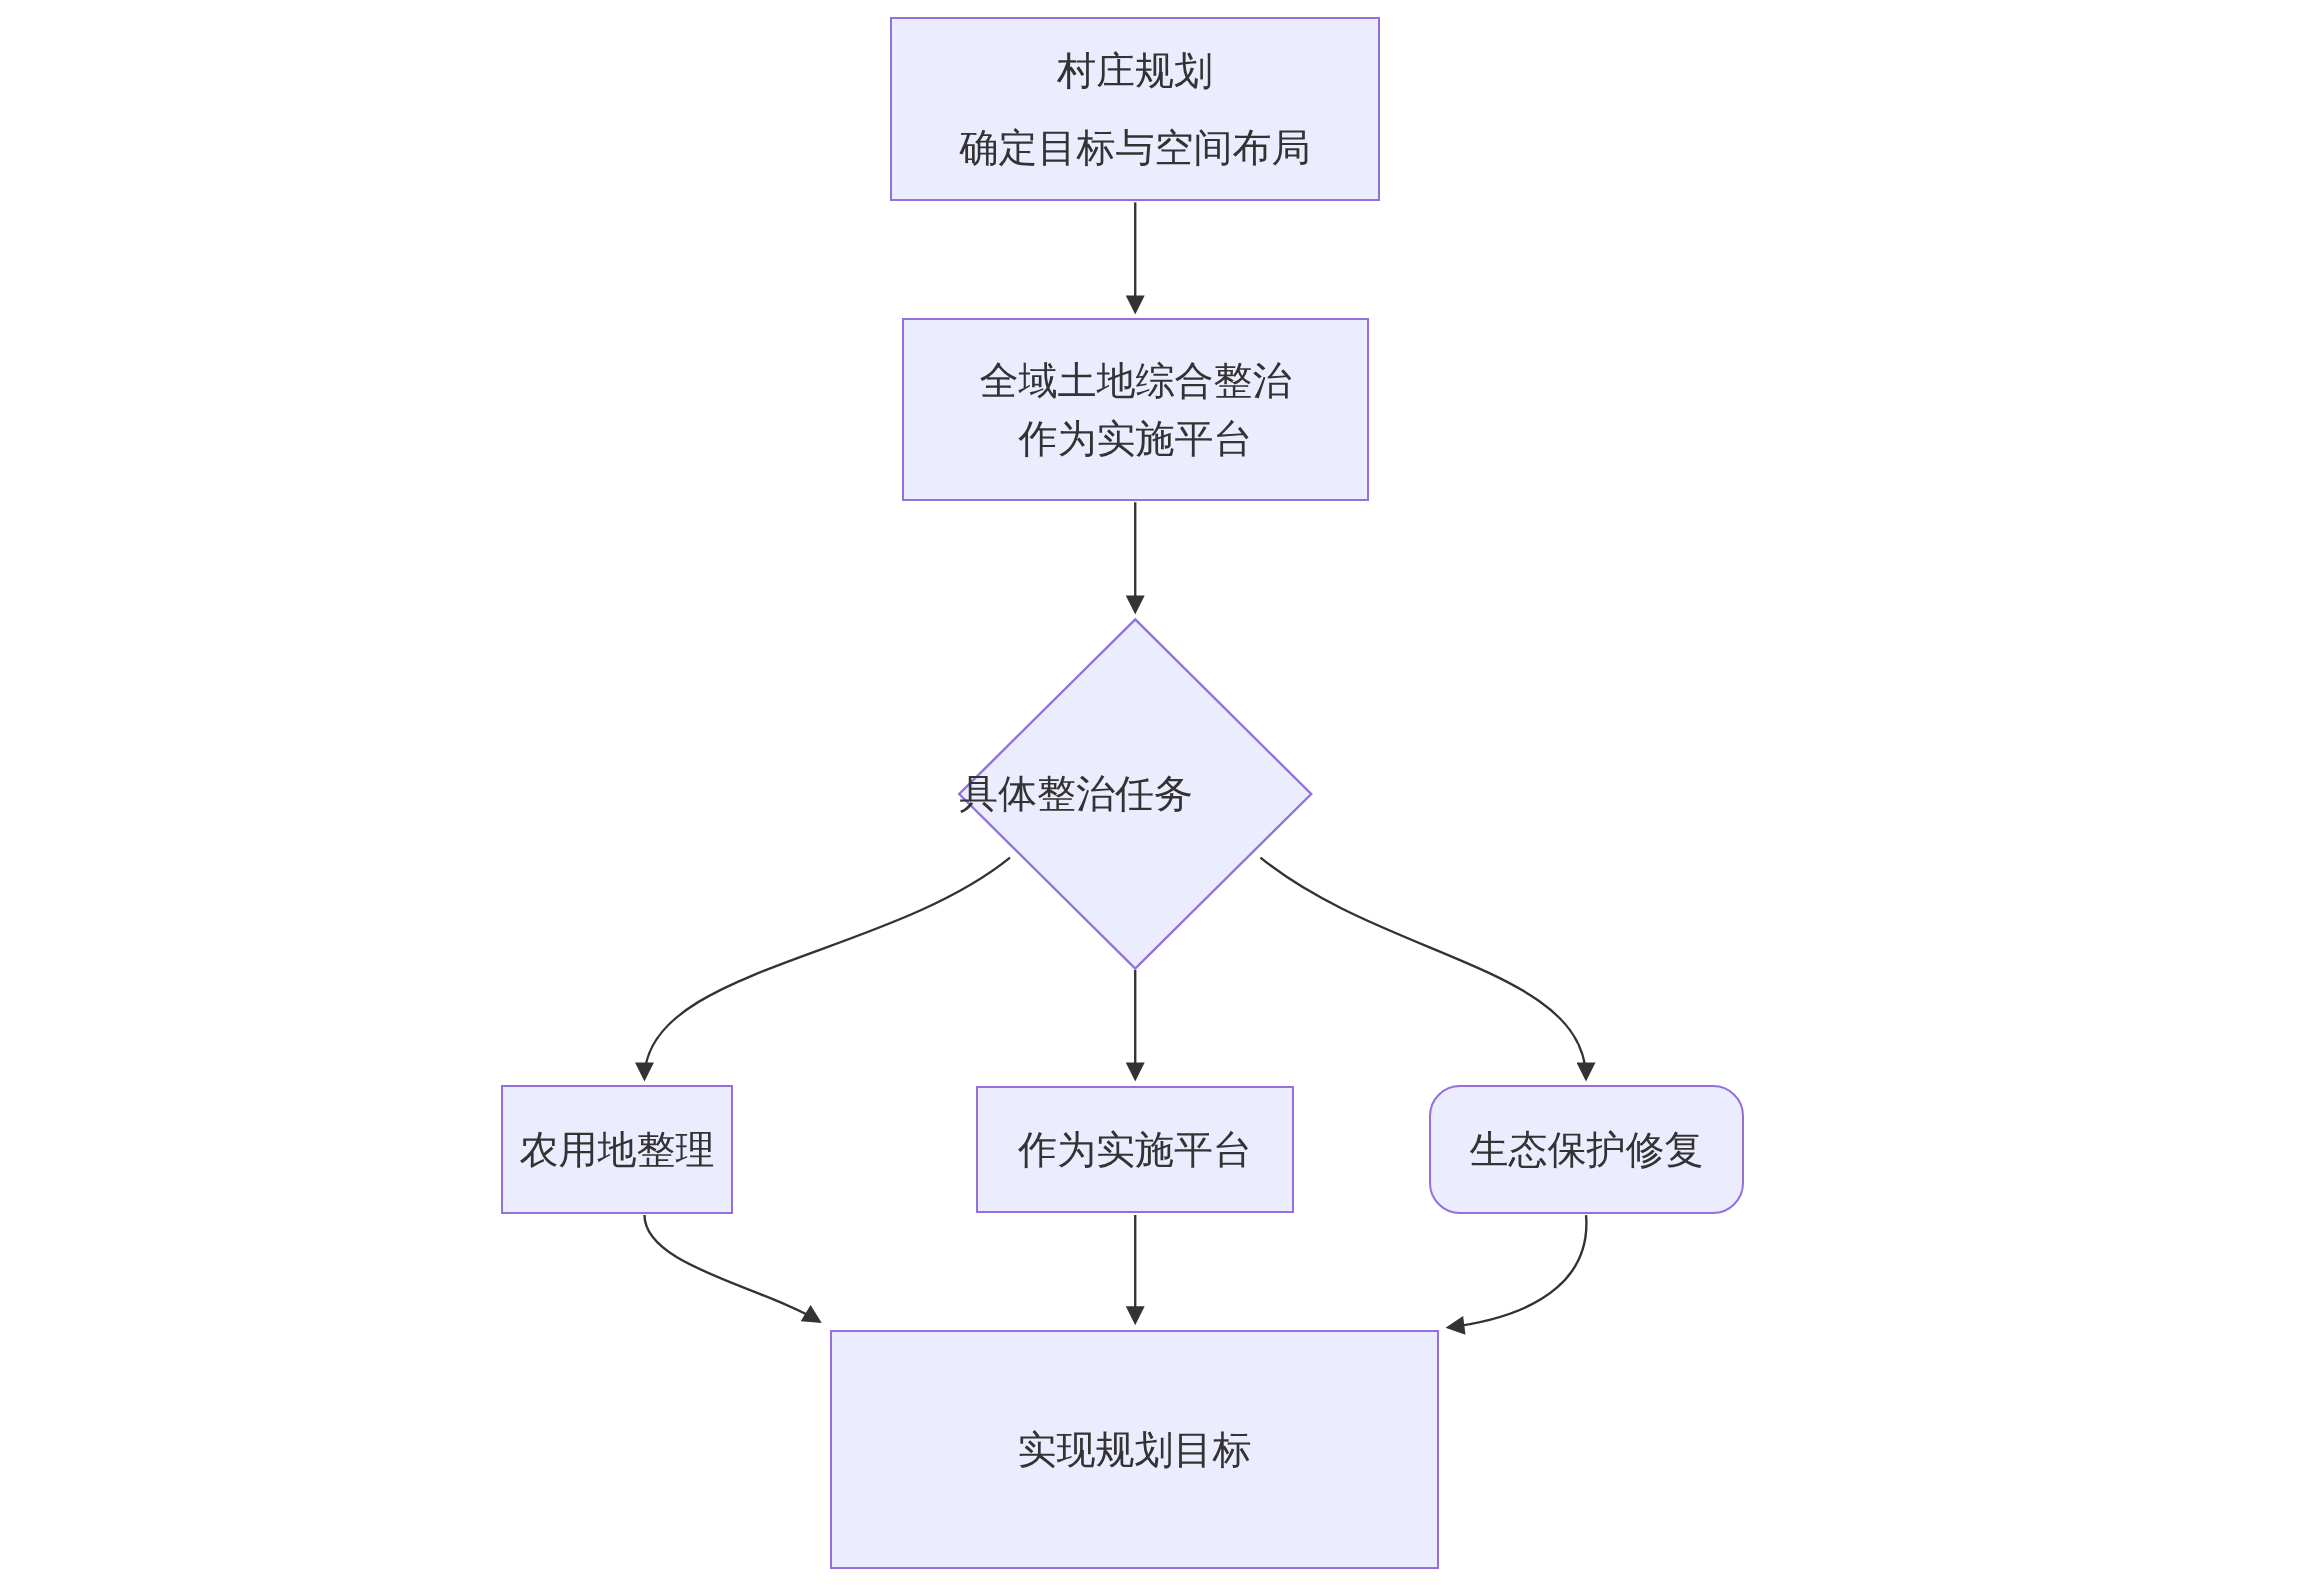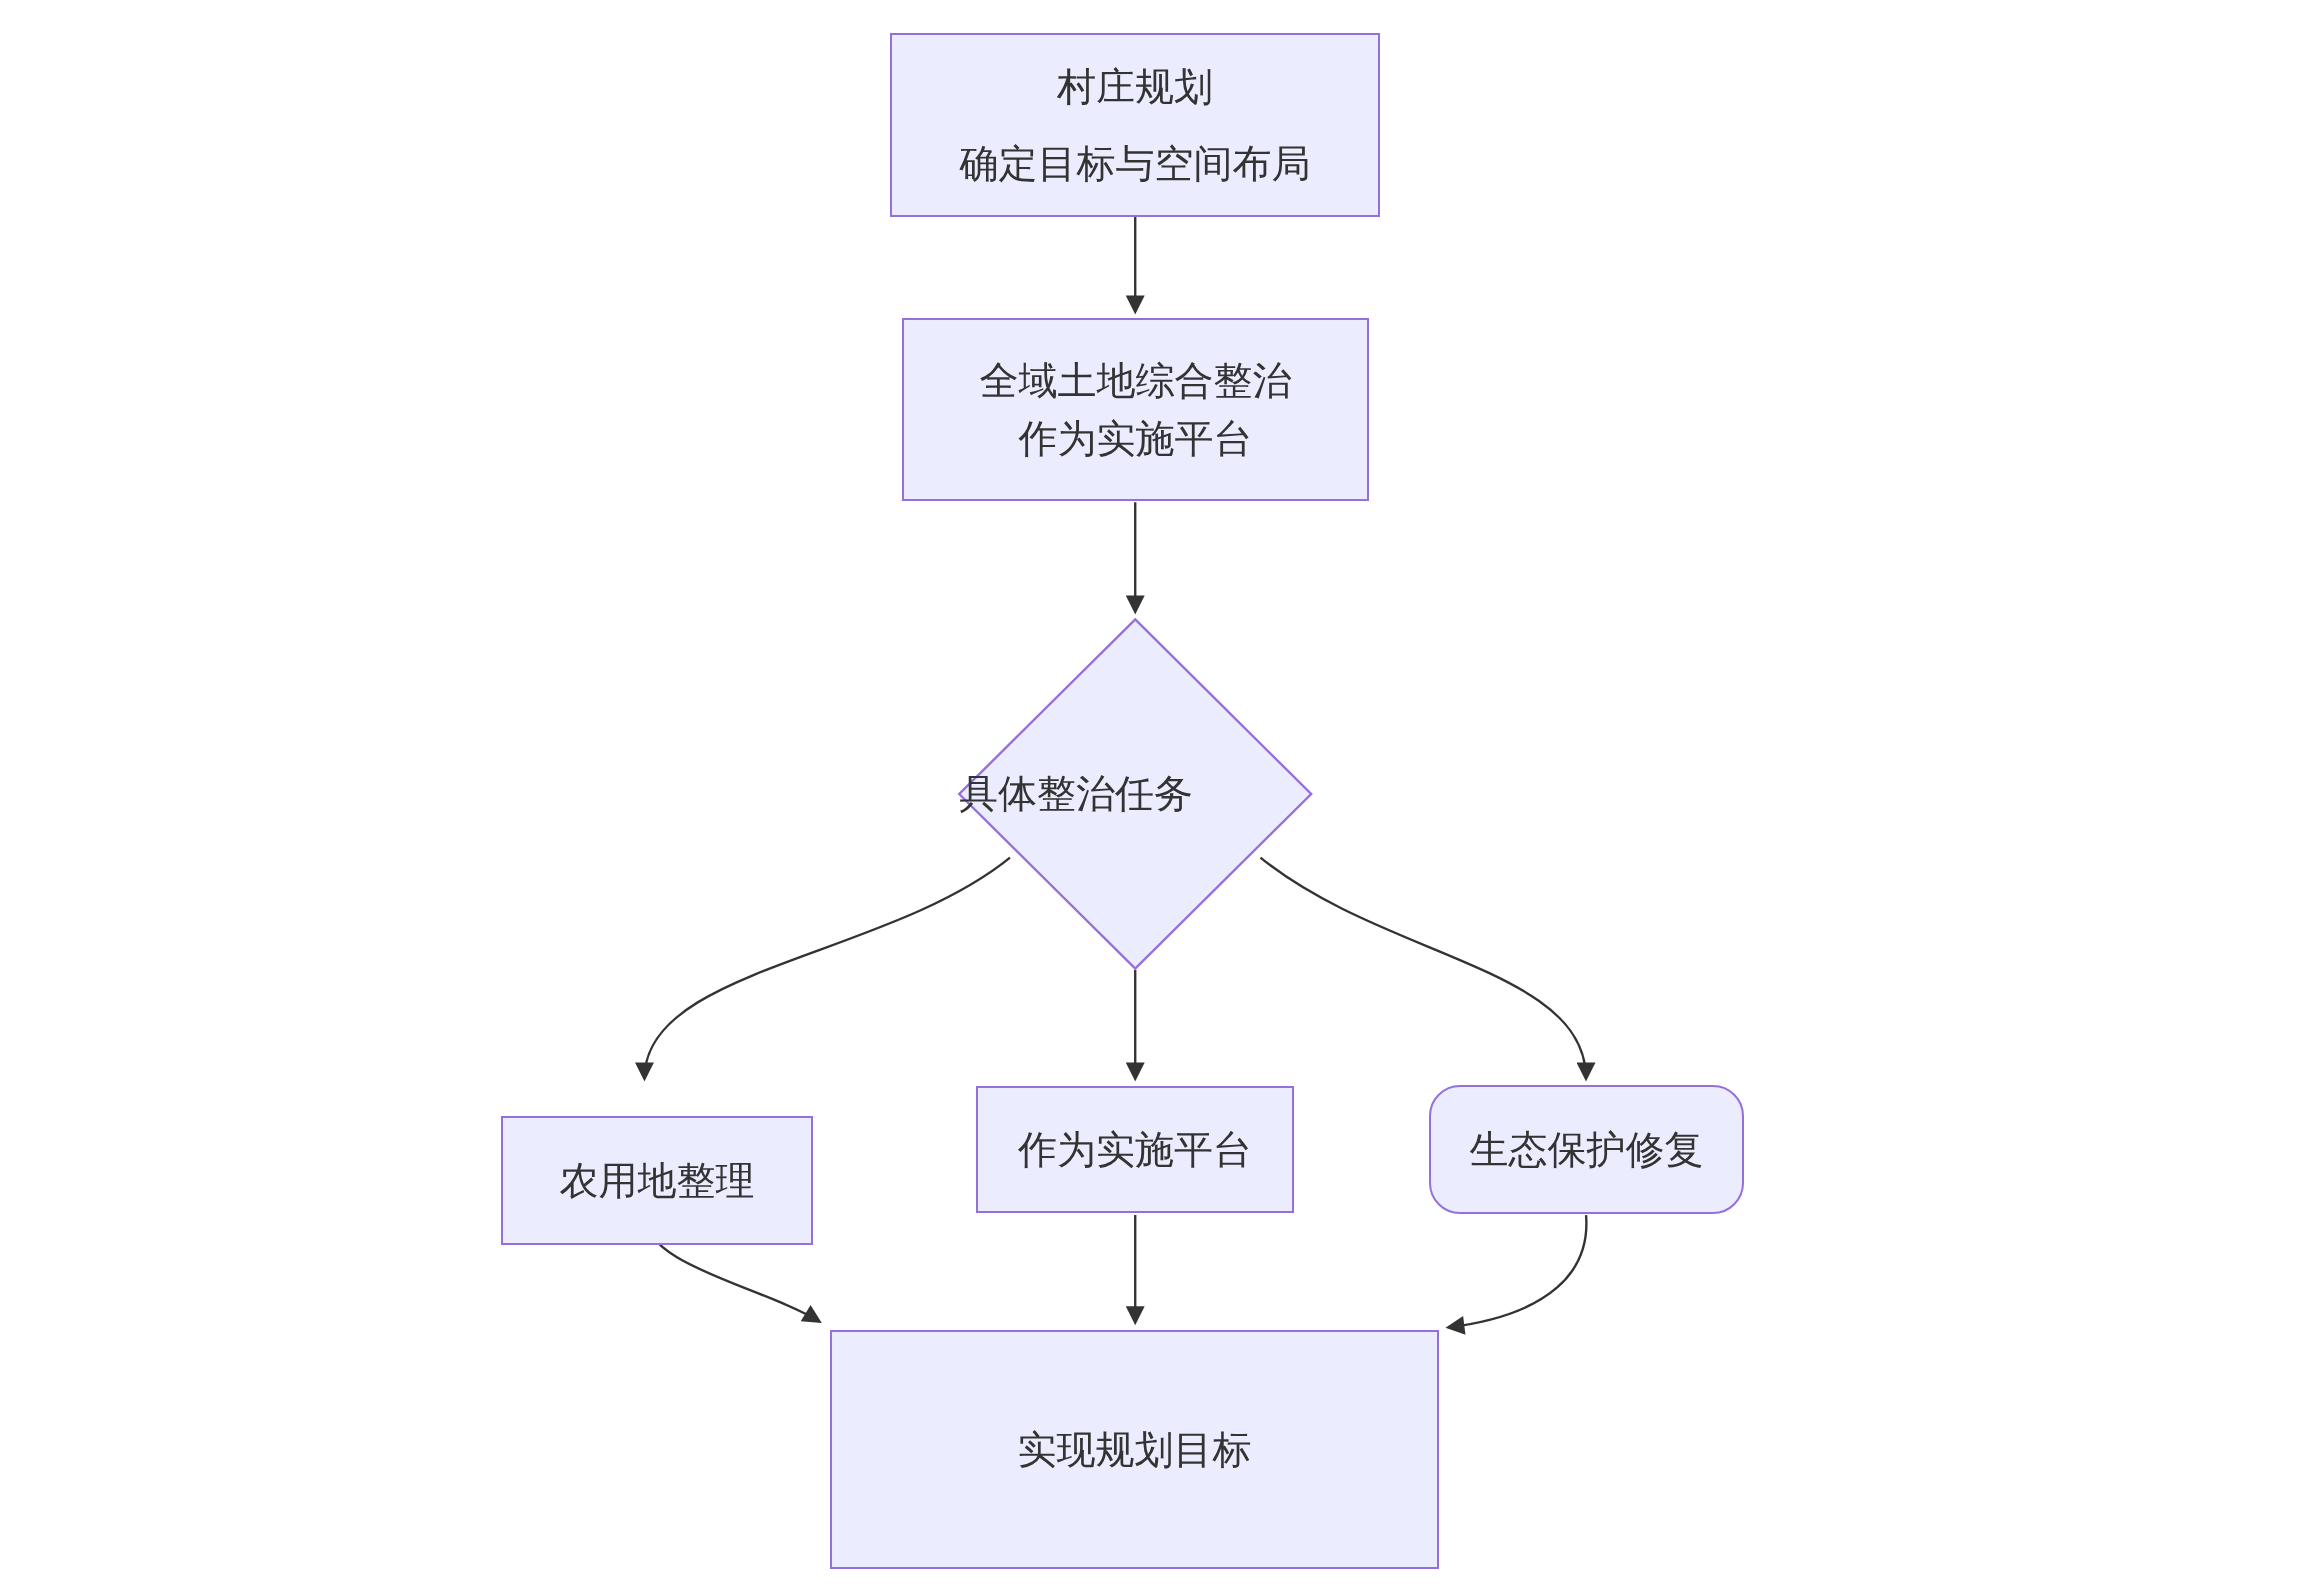--- a/index.html
+++ b/index.html
@@ -54,24 +54,24 @@
     position: absolute;
     box-sizing: border-box;
     display: flex;
     align-items: center;
     text-align: center;
     font-size: 39px;
     line-height: 58px;
     color: var(--text, #333333);
   }
   
-  #node-planning     { left: 890px; top: 33px;   width: 490px; height: 184px; gap: 19px; }
+  #node-planning     { left: 890px; top: 17px;   width: 490px; height: 184px; gap: 19px; }
   #node-platform     { left: 902px; top: 318px;  width: 467px; height: 183px; }
   #node-tasks-label  { left: 959px; top: 619px;  width: 352px; height: 349px; }
-  #node-farmland     { left: 501px;  top: 1085px; width: 312px; height: 129px; margin-top: 31px; }
+  #node-farmland     { left: 501px;  top: 1085px; width: 232px; height: 129px; }
   #node-construction { left: 976px; top: 1086px; width: 318px; height: 127px; }
   #node-ecology      { left: 1429px; top: 1085px; width: 315px; height: 129px; border-radius: 31px; }
   #node-goal         { left: 830px; top: 1330px; width: 609px; height: 239px; padding: 0 40px; }
 </style>
 </head>
 <body>
 
 <div class="canvas">
 
   <svg class="edges" viewBox="0 0 3408 2346" xmlns="http://www.w3.org/2000/svg">

